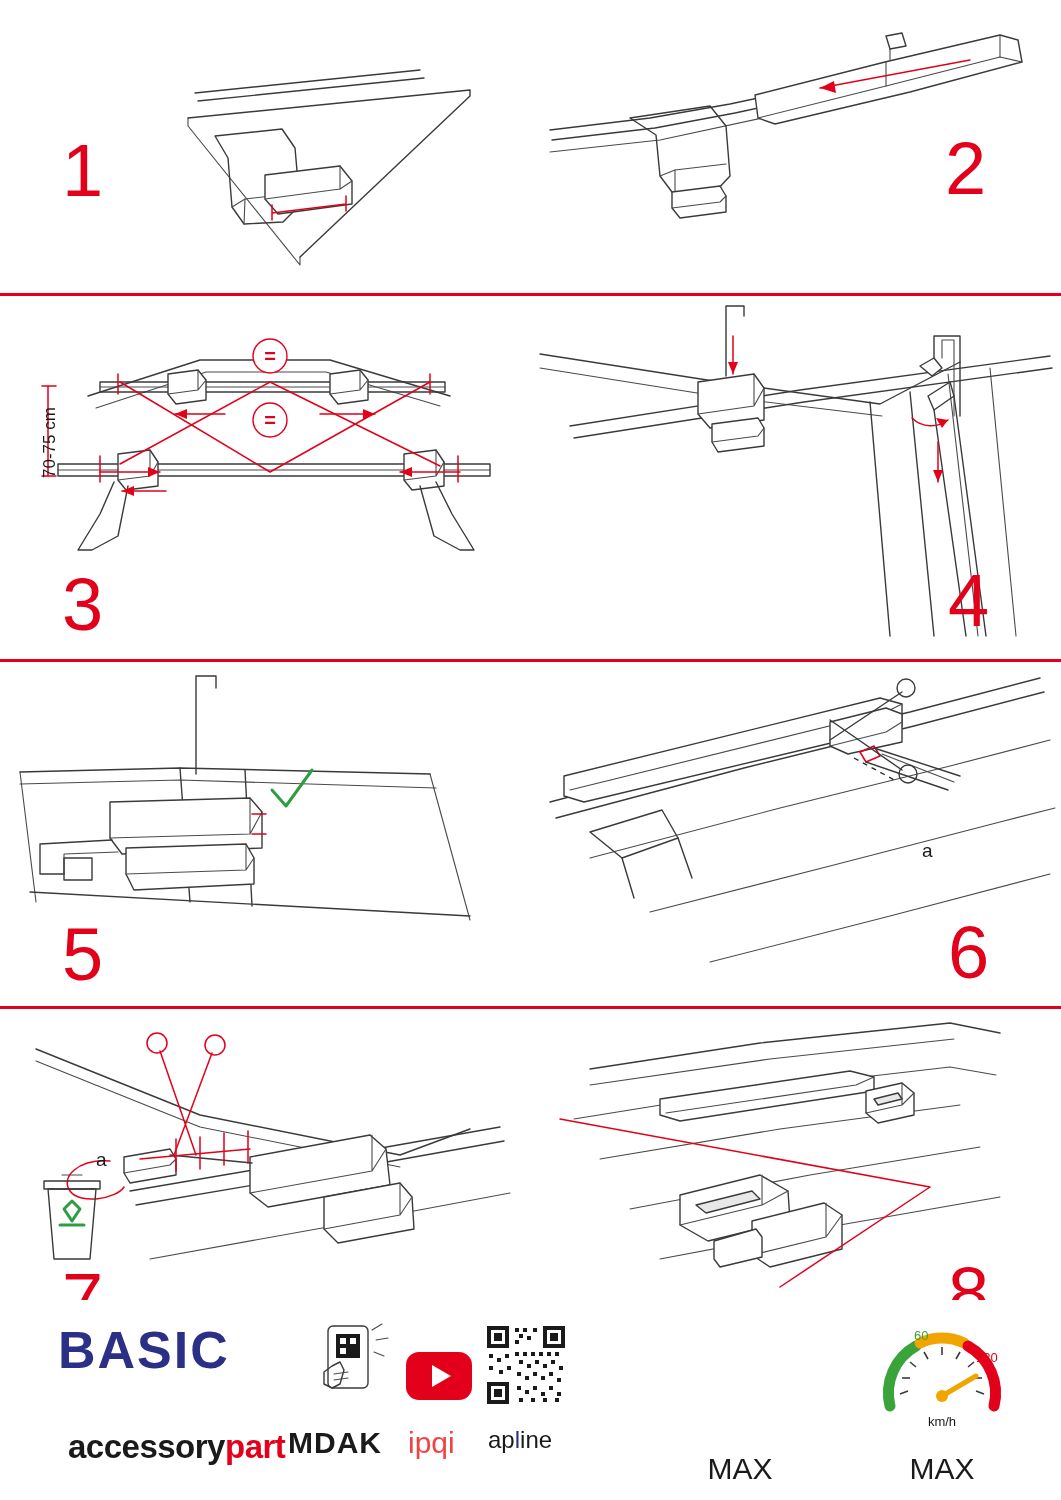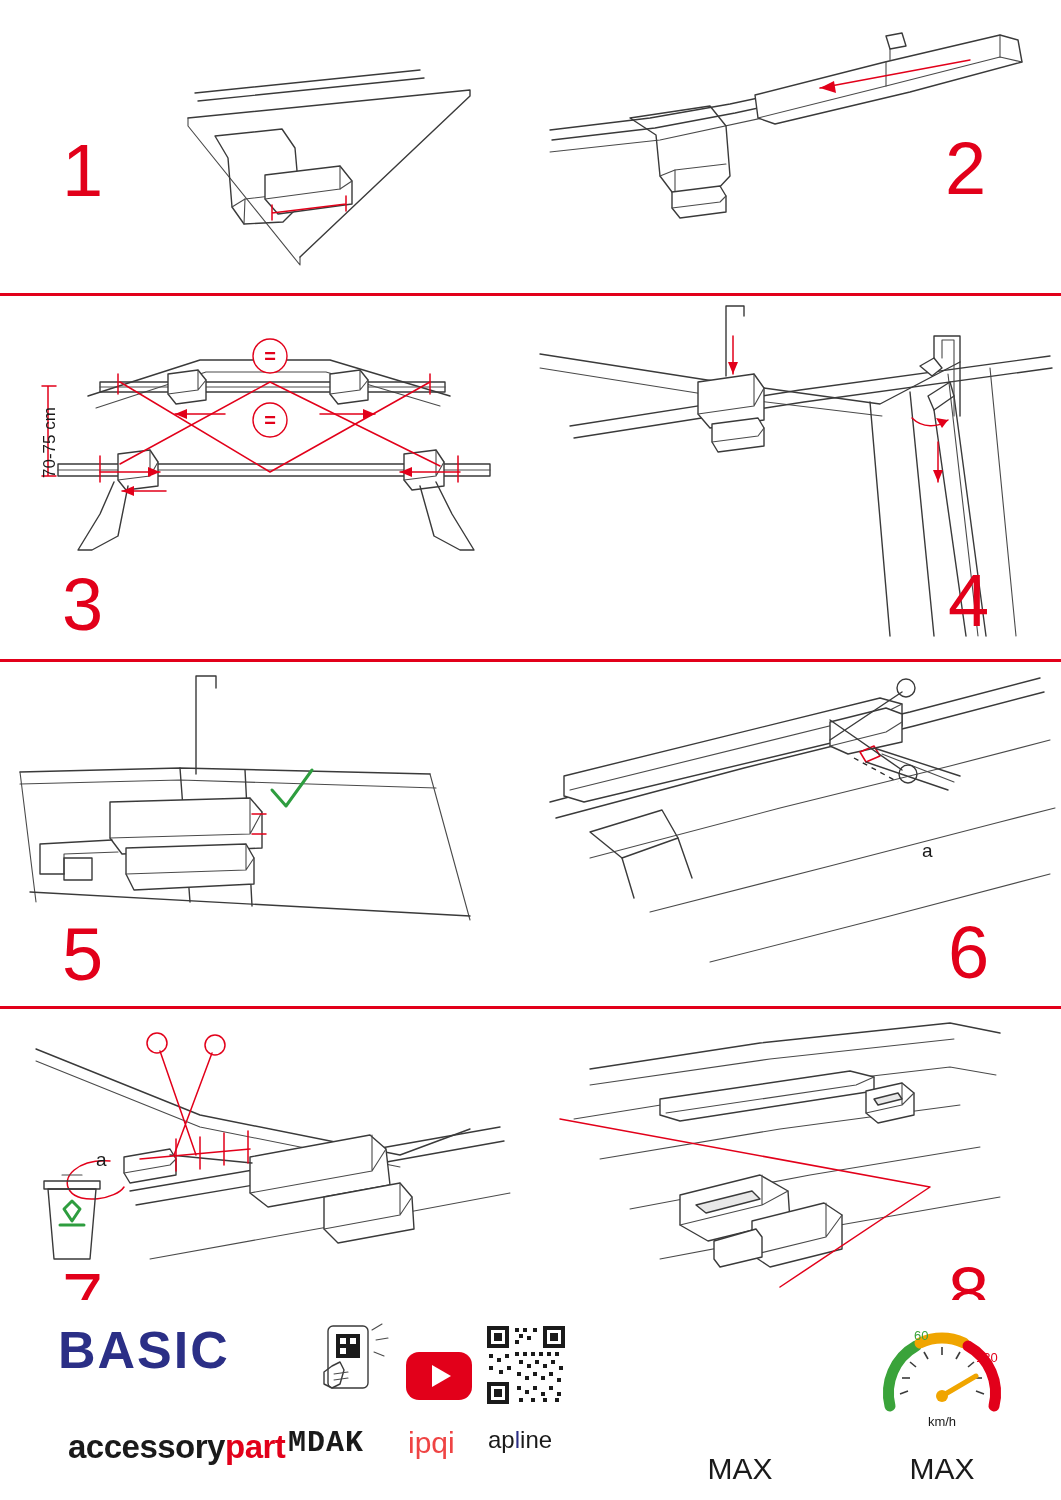--- a/index.html
+++ b/index.html
@@ -27,21 +27,21 @@
   .eqt{fill:#e2001a;font-family:"Liberation Sans",sans-serif;font-size:20px;font-weight:bold;}
 
   
   .footer{position:absolute;left:0;top:1300px;width:1061px;height:200px;}
   .brandbox{position:absolute;left:58px;top:1325px;width:250px;text-align:left;}
   .basic{font-family:"Liberation Sans",sans-serif;font-weight:bold;font-size:52px;letter-spacing:2px;color:#2b2f86;line-height:56px;}
   .accessory{font-family:"Liberation Sans",sans-serif;font-size:33px;font-weight:bold;letter-spacing:-0.5px;color:#1a1a1a;}
   .accessory .part{color:#e2001a;}
   .maxlbl{position:absolute;font-family:"Liberation Sans",sans-serif;font-size:30px;color:#1a1a1a;text-align:center;}
   .kgtxt{font-family:"Liberation Sans",sans-serif;font-size:30px;fill:#e2001a;font-weight:bold;}
-  .mdak{font-family:Liberation Mono, monospace;font-size:30px;font-weight:bold;letter-spacing:1px;color:#1a1a1a;}
+  .mdak{font-family:Liberation Sans, sans-serif;font-size:30px;font-weight:bold;letter-spacing:1px;color:#1a1a1a;}
   .ipqi{font-family:"Liberation Sans",sans-serif;font-size:30px;color:#ef4444;letter-spacing:0px;}
   .apline{font-family:"Liberation Sans",sans-serif;font-size:24px;color:#1a1a1a;}
   .apline .blue{color:#2b2f86;}
   .vert7075{position:absolute;font-family:"Liberation Sans",sans-serif;font-size:17px;color:#1a1a1a;transform:rotate(-90deg);transform-origin:left top;white-space:nowrap;}
 </style>
 </head>
 <body>
 
 <div class="sheet">
 

